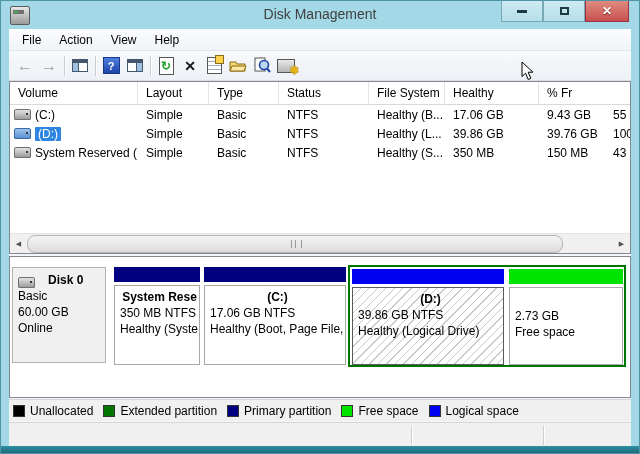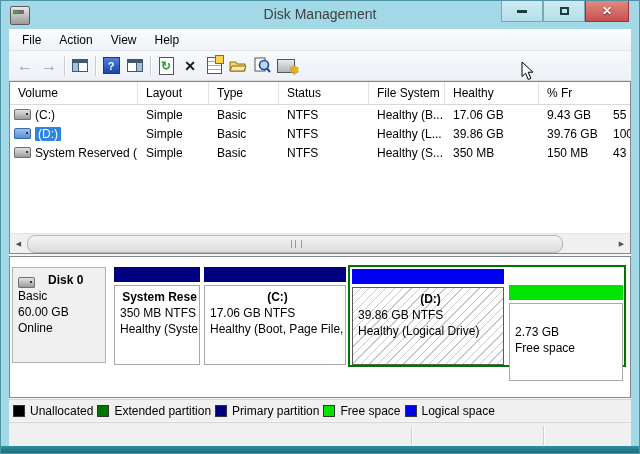--- a/index.html
+++ b/index.html
@@ -82,21 +82,21 @@
   .extended{position:absolute;left:338px;top:-2px;width:278px;height:102px;box-sizing:border-box;
     border:2px solid var(--extended_partition,#007500);background:#fff;}
   .ext-inner{position:absolute;left:1px;top:1px;right:1px;bottom:1px;}
   .part.in-ext{top:1px;height:96px;}
   .part.in-ext .part-panel{height:78px;}
   .hatch .part-panel{border:1px solid #5a5a5a;
     background:repeating-linear-gradient(135deg,#ffffff 0px,#ffffff 5px,#c9c9c9 5px,#c9c9c9 6px);}
   .free-panel{padding-top:20px !important;}
   
   .legend{position:absolute;left:0;top:370px;right:0;height:22px;background:#f0f0f0;border-top:1px solid #d5d5d5;
-    display:flex;align-items:center;gap:4px;padding-left:4px;box-sizing:border-box;}
+    display:flex;align-items:center;gap:10px;padding-left:4px;box-sizing:border-box;}
   .leg-item{display:flex;align-items:center;gap:5px;font-size:12px;white-space:nowrap;}
   .leg-sq{width:12px;height:12px;border:1px solid #333;box-sizing:border-box;}
   .statusbar{position:absolute;left:0;top:393px;right:0;height:25px;background:#f0f0f0;border-top:1px solid #d5d5d5;}
   .st-sep{position:absolute;top:3px;bottom:3px;width:1px;background:#cfcfcf;box-shadow:1px 0 0 #fff;}
   
   .cursor{position:absolute;left:520px;top:60px;width:13px;height:20px;z-index:50;pointer-events:none;}
 </style>
 </head>
 <body>
 
@@ -273,21 +273,21 @@
         <div class="extended">
           <div class="ext-inner">
             <div class="part in-ext hatch" style="left:1px;width:152px;">
               <div class="part-bar" style="background: rgb(0, 0, 240);"></div>
               <div class="part-panel">
                 <div class="part-name">(D:)</div>
                 <div>39.86 GB NTFS</div>
                 <div>Healthy (Logical Drive)</div>
               </div>
             </div>
-            <div class="part in-ext" style="left:158px;width:114px;margin-top:16px;">
+            <div class="part in-ext" style="left:158px;width:114px;">
               <div class="part-bar" style="background: rgb(0, 228, 0);"></div>
               <div class="part-panel free-panel">
                 <div>2.73 GB</div>
                 <div>Free space</div>
               </div>
             </div>
           </div>
         </div>
 
       </div>

